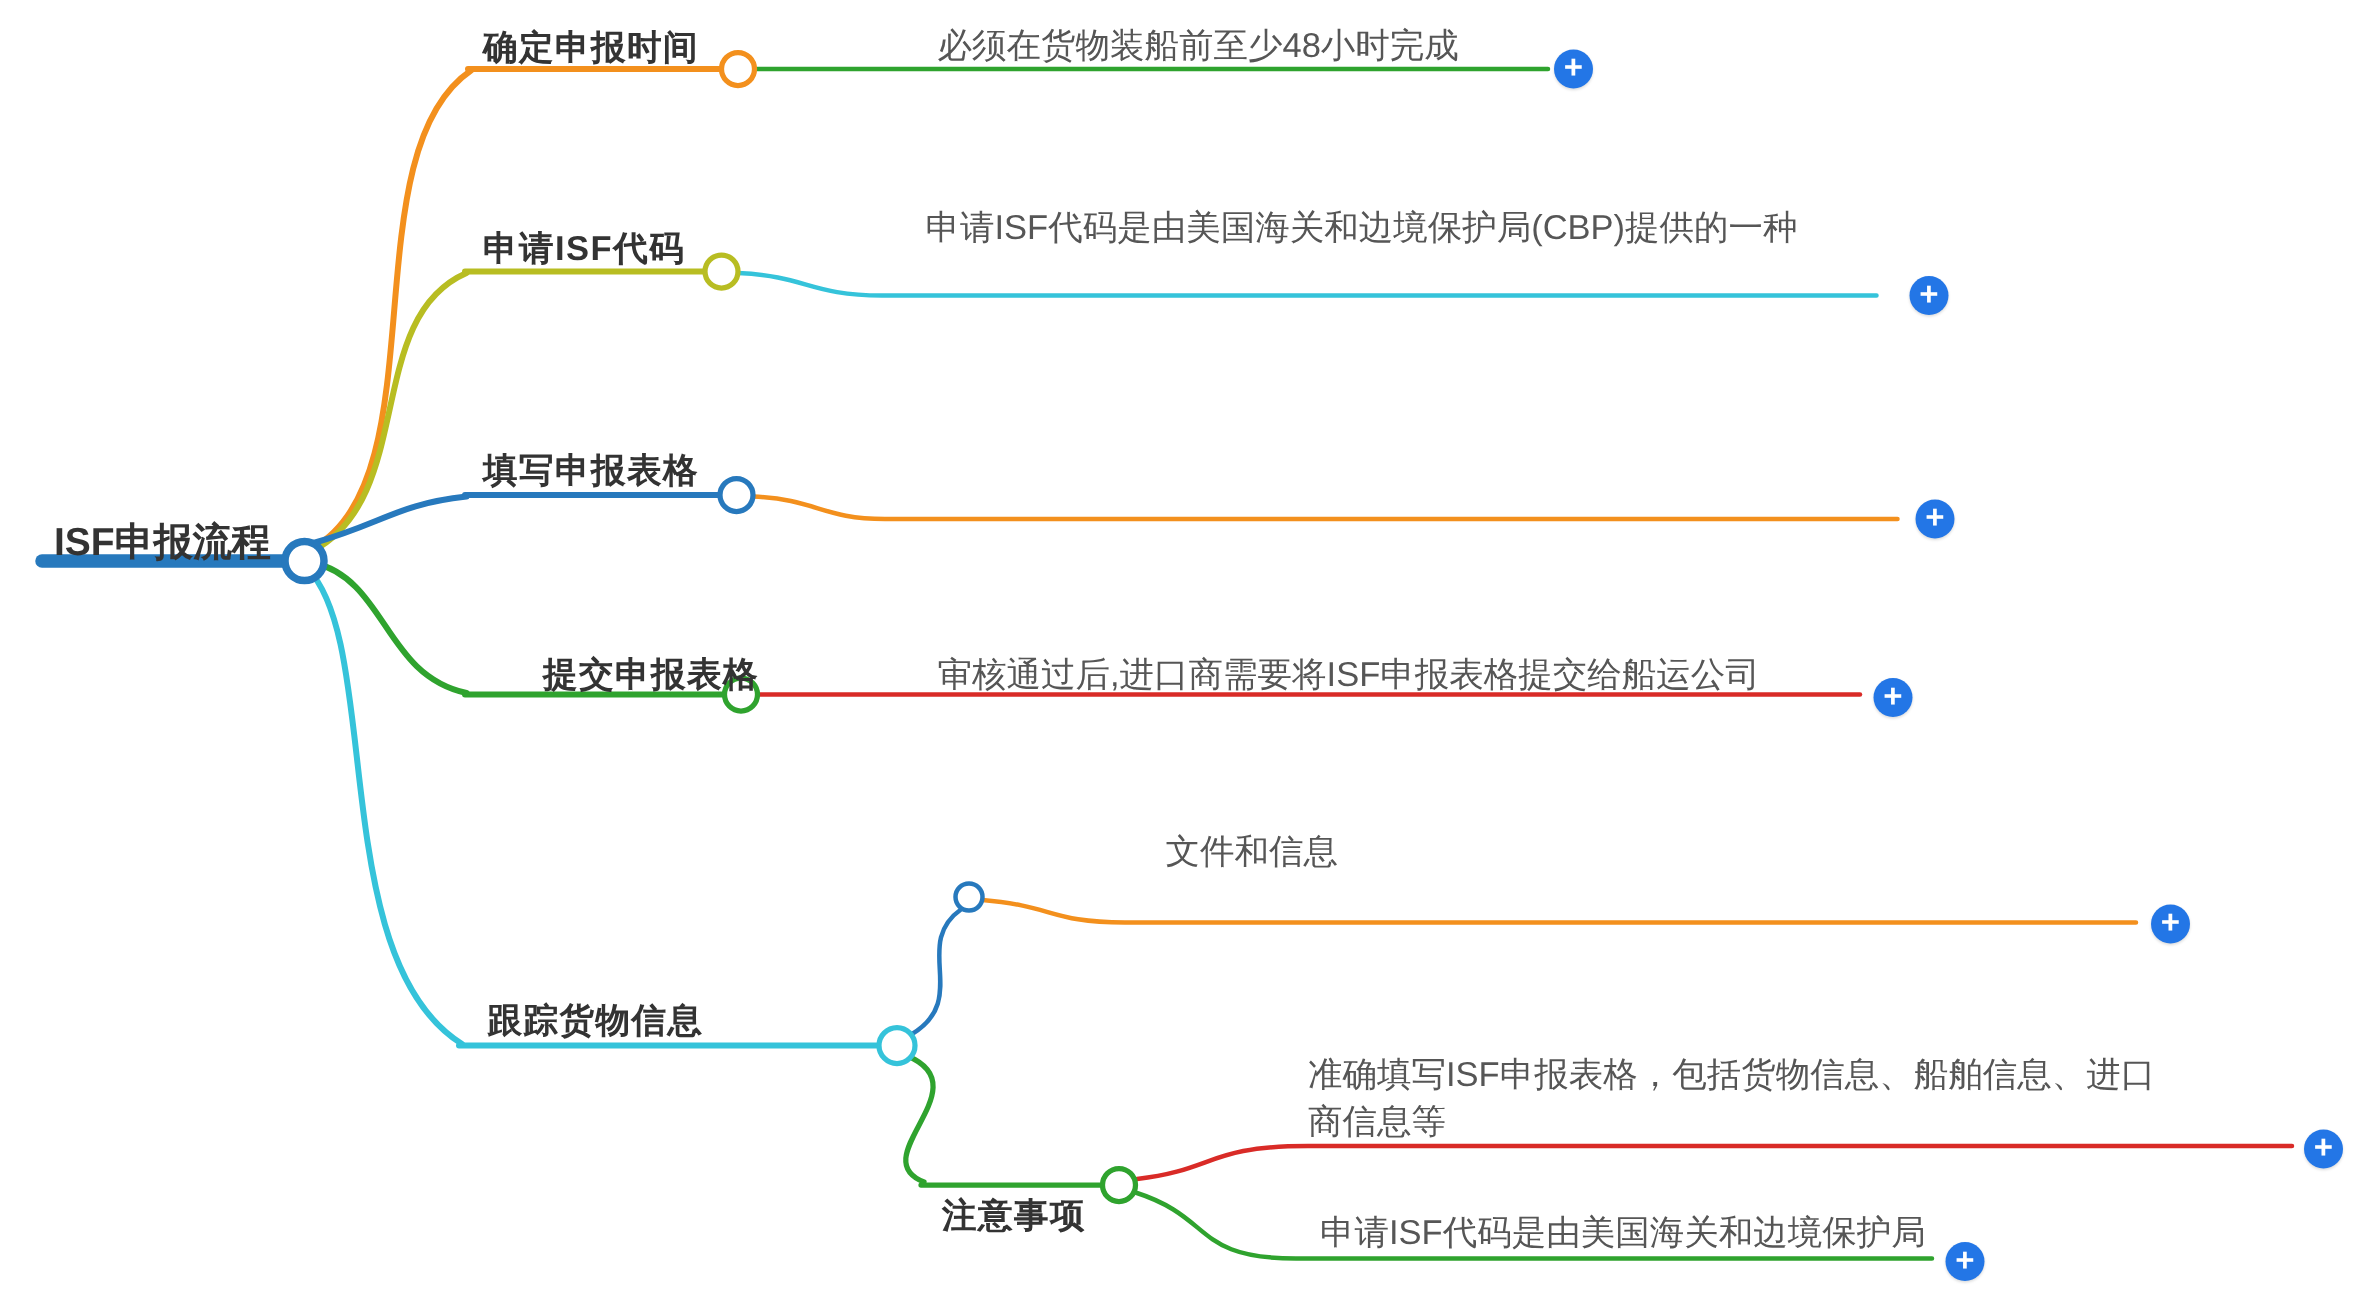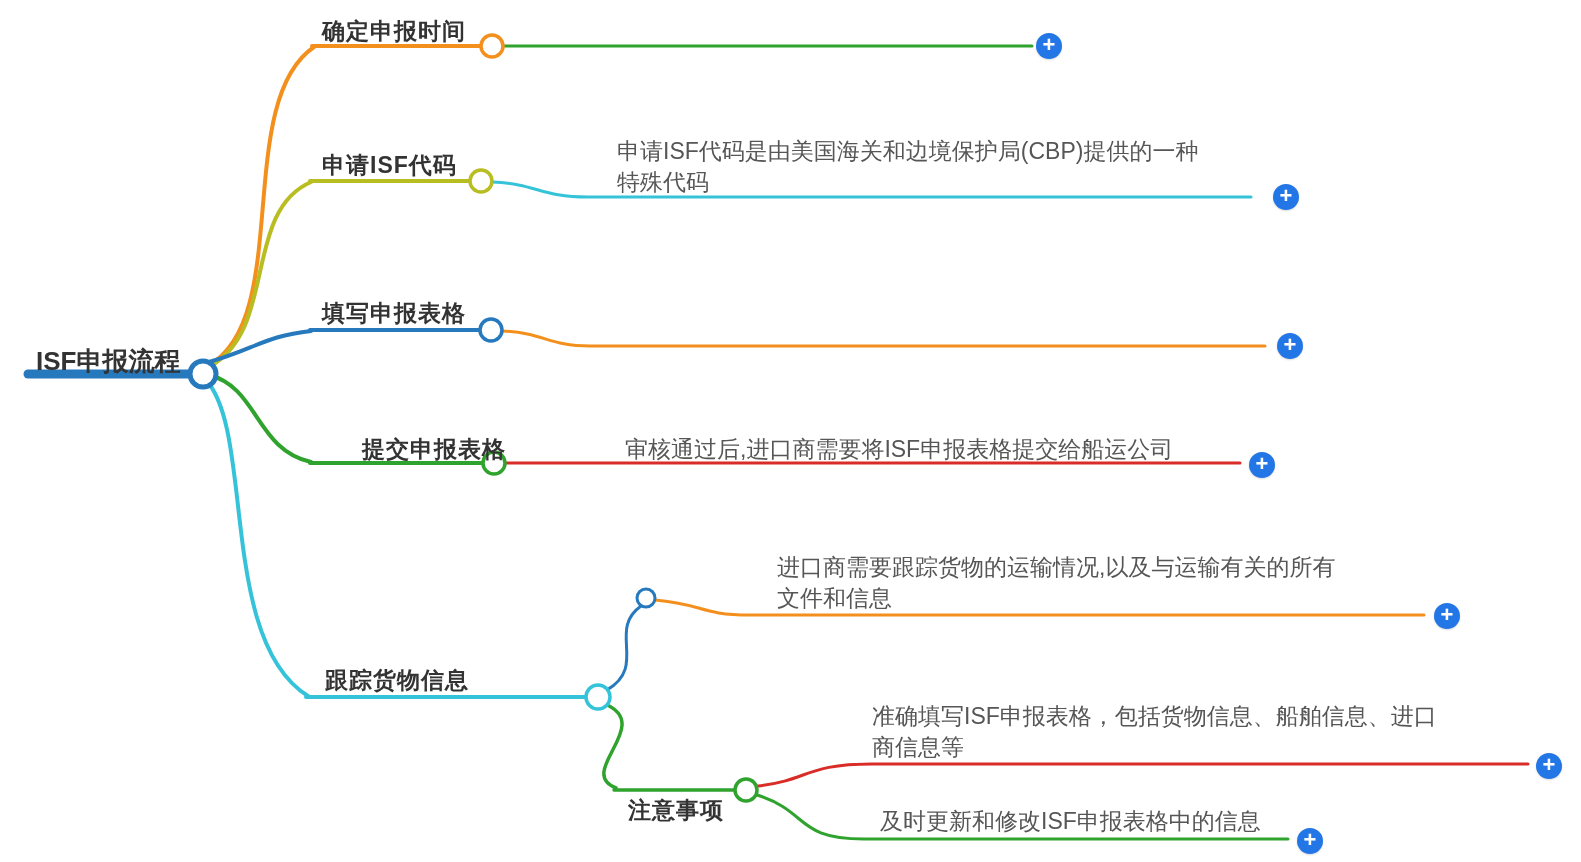--- a/index.html
+++ b/index.html
@@ -98,43 +98,44 @@
   <div class="topic-label" style="left:322px;top:150px;">申请ISF代码</div>
 
   <div class="topic-label" style="left:322px;top:298px;">填写申报表格</div>
 
   <div class="topic-label" style="left:322px;top:434px;margin-left:40px;">提交申报表格</div>
 
   <div class="topic-label" style="left:325px;top:665px;">跟踪货物信息</div>
 
   <div class="topic-label" style="left:628px;top:759px;margin-top:36px;">注意事项</div>
 
+  <div class="leaf-text" style="left:625px;top:15px;">
+    <div>必须在货物装船前至少48小时完成</div>
+  </div>
 
   <div class="leaf-text" style="left:617px;top:136px;">
     <div>申请ISF代码是由美国海关和边境保护局(CBP)提供的一种</div>
-    <div>特殊代码</div>
   </div>
 
 
   <div class="leaf-text" style="left:625px;top:434px;">
     <div>审核通过后,进口商需要将ISF申报表格提交给船运公司</div>
   </div>
 
   <div class="leaf-text" style="left:777px;top:552px;">
-    <div>进口商需要跟踪货物的运输情况,以及与运输有关的所有</div>
     <div>文件和信息</div>
   </div>
 
   <div class="leaf-text" style="left:872px;top:701px;">
     <div>准确填写ISF申报表格，包括货物信息、船舶信息、进口</div>
     <div>商信息等</div>
   </div>
 
   <div class="leaf-text" style="left:880px;top:806px;">
-    <div>及时更新和修改ISF申报表格中的信息</div>
+    <div>申请ISF代码是由美国海关和边境保护局</div>
   </div>
 
   <div class="plus-btn" style="left: 1036px; top: 33px; background-color: rgb(35, 118, 230);">
     <span class="glyph">+</span>
   </div>
   <div class="plus-btn" style="left: 1273px; top: 184px; background-color: rgb(35, 118, 230);">
     <span class="glyph">+</span>
   </div>
   <div class="plus-btn" style="left: 1277px; top: 333px; background-color: rgb(35, 118, 230);">
     <span class="glyph">+</span>

